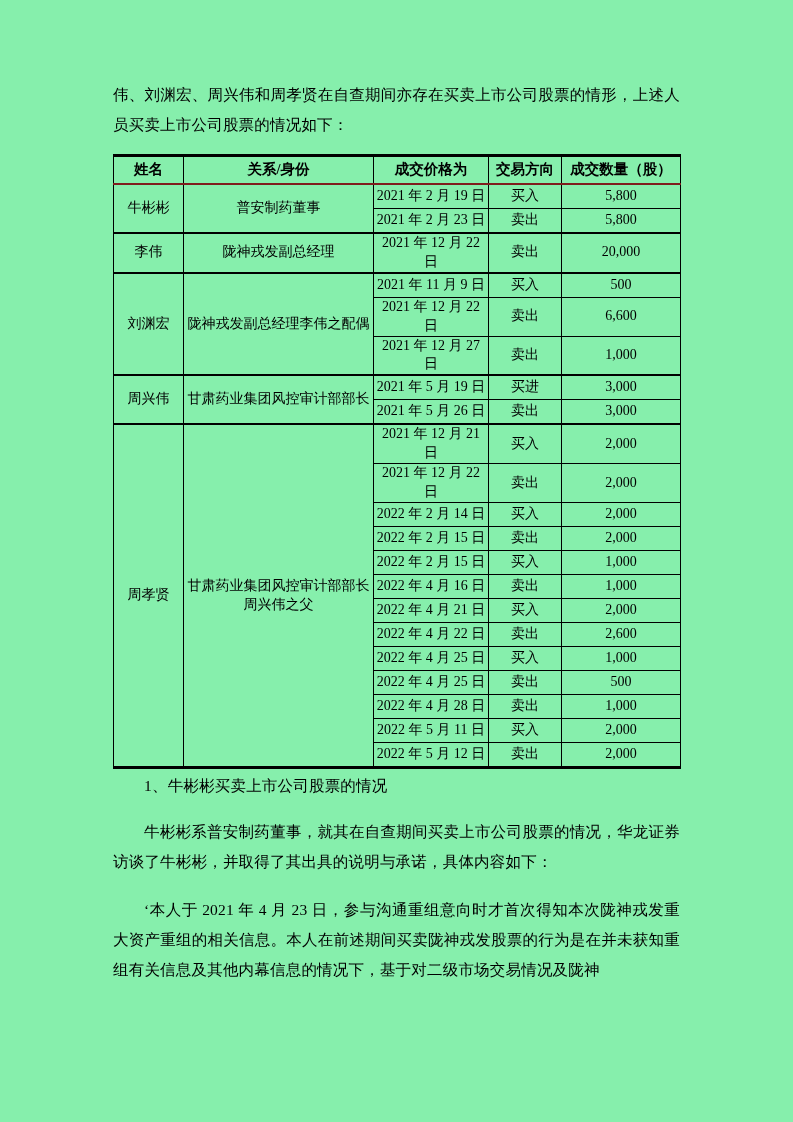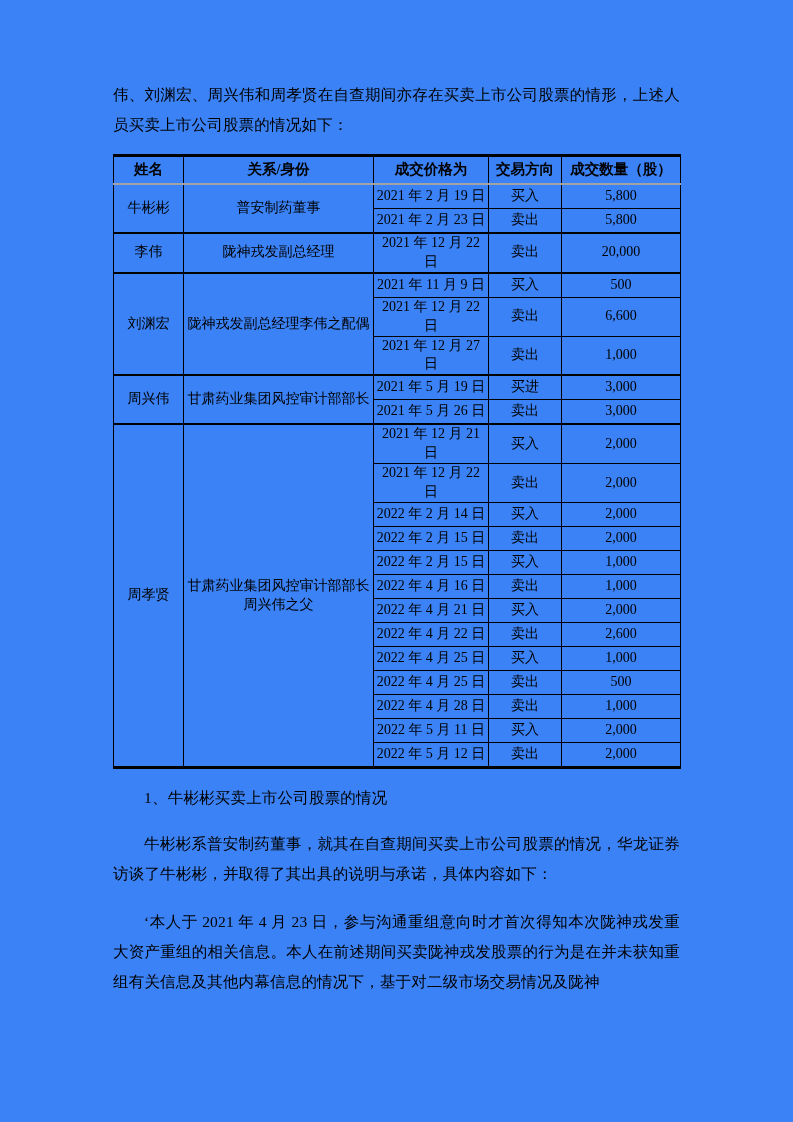--- a/index.html
+++ b/index.html
@@ -5,21 +5,21 @@
   html, body {
     margin: 0; padding: 0;
     background: #ffffff;
     font-family: "Liberation Serif", "DejaVu Serif", serif;
     color: #000;
   }
   .page {
     position: relative;
     width: 793px;
     height: 1122px;
-    background: #3b82f6;
+    background: #86efac;
     overflow: hidden;
   }
   .content {
     position: absolute;
     left: 113px;
     top: 0;
     width: 567px;
   }
   p.para {
     margin: 0;
@@ -27,21 +27,21 @@
     line-height: 30px;
     text-align: justify;
     text-indent: 2em;
     letter-spacing: 0.2px;
   }
   p.intro {
     margin-top: 80px;
     margin-bottom: 14px;
     text-indent: 0;
   }
-  p.section-heading { margin-top: 14px; }
+  p.section-heading { margin-top: 2px; }
   p.para-niu       { margin-top: 16px; }
   p.para-statement { margin-top: 18px; }
   p.para-inner     { margin-top: 18px; }
 
   table.doc-table {
     width: 567px;
     border-collapse: collapse;
     table-layout: fixed;
     border-top: 3px solid #000;
     border-bottom: 3px solid #000;
@@ -52,21 +52,21 @@
     vertical-align: middle;
     padding: 0 2px;
     font-size: 14px;
     line-height: 1.35;
     overflow: hidden;
   }
   .doc-table th {
     height: 26px;
     font-weight: bold;
     font-size: 14.5px;
-    border-bottom: 2px solid #a3a3a3;
+    border-bottom: 2px solid #7f1d1d;
   }
   .doc-table td { height: 23px; }
   .doc-table tr.group-start td { border-top: 2px solid #000; }
 
   .col-name      { width: 70px; }
   .col-relation  { width: 190px; }
   .col-date      { width: 115px; }
   .col-direction { width: 73px; }
   .col-volume    { width: 119px; }
 </style>

